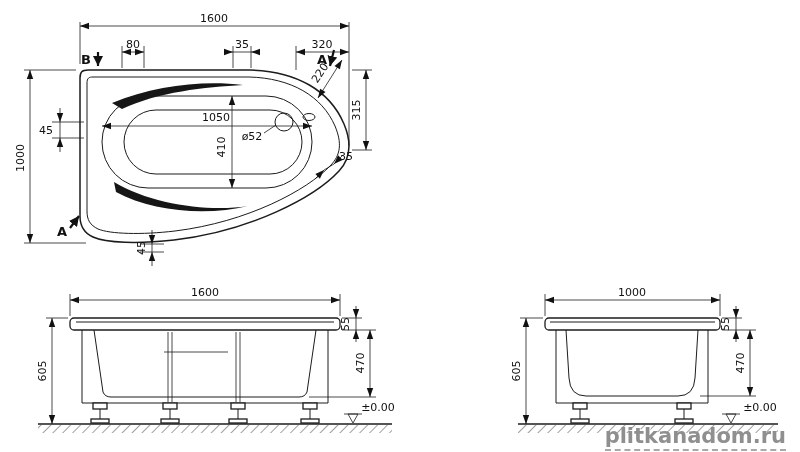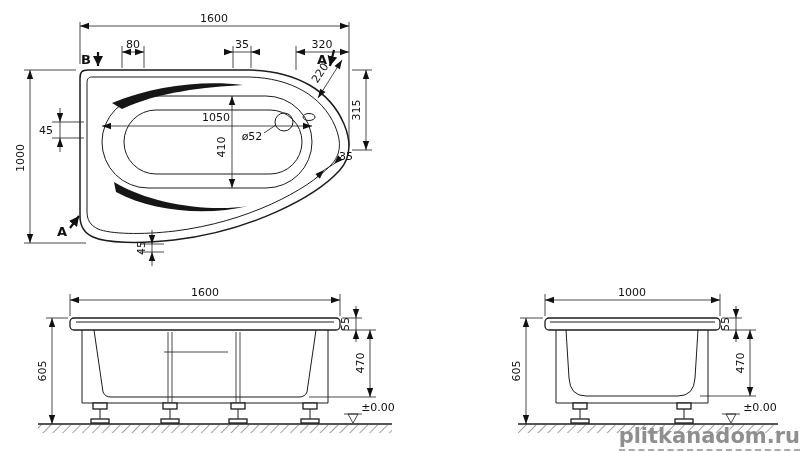--- a/index.html
+++ b/index.html
@@ -7,21 +7,21 @@
          font-family:"DejaVu Sans",sans-serif;text-decoration:underline;}
   
   .o1{fill:none;stroke:#1c1c1c;stroke-width:1.5;stroke-linejoin:round;}
   .o2{fill:none;stroke:#1c1c1c;stroke-width:1;}
   .fw{fill:#fff;stroke:#1c1c1c;stroke-width:1.3;}
   .dim{fill:none;stroke:#1c1c1c;stroke-width:0.8;}
   .sec{stroke:#111;stroke-width:2.2;fill:none;}
   .dark{fill:#161616;stroke:none;}
   text.t{font-family:"DejaVu Sans",sans-serif;font-size:11px;fill:#111;text-anchor:middle;}
   text.st{font-family:"DejaVu Sans",sans-serif;font-size:13px;font-weight:bold;fill:#111;text-anchor:middle;}
-  #watermark{position:absolute;right:0;bottom:1px;font-size:21px;font-weight:bold;
+  #watermark{position:absolute;right:14px;bottom:1px;font-size:21px;font-weight:bold;
              color:#8f8f8f;text-shadow:1px 1px 0 #fff;letter-spacing:0;
              border-bottom:2px dashed #a9a9a9;line-height:1.1;padding-bottom:1px;}
 </style>
 </head>
 <body>
 
 <div id="stage">
 <svg width="800" height="452" viewBox="0 0 800 452">
   <defs>
     <marker id="ae" markerWidth="10" markerHeight="8" refX="9.5" refY="4" orient="auto" markerUnits="userSpaceOnUse">

